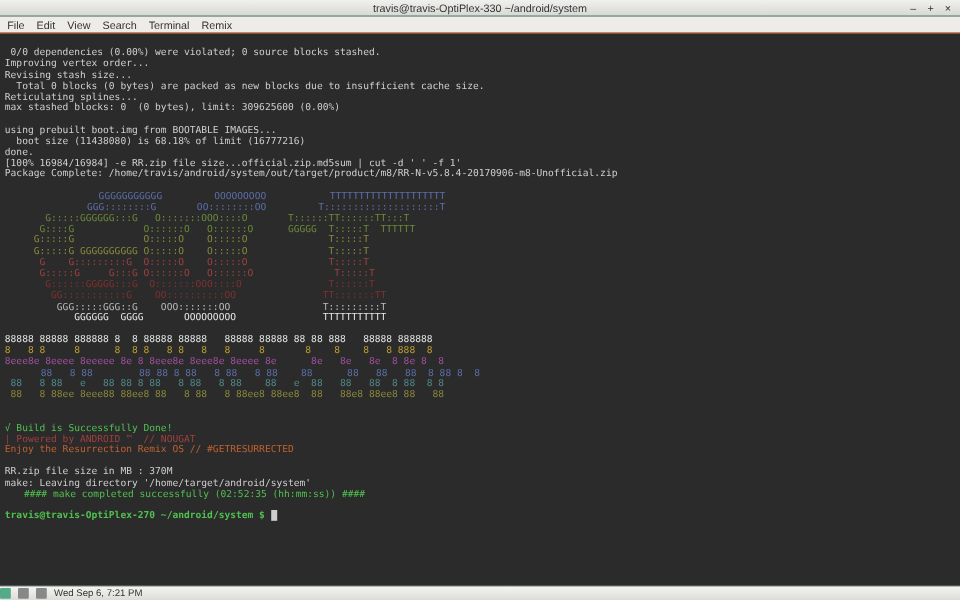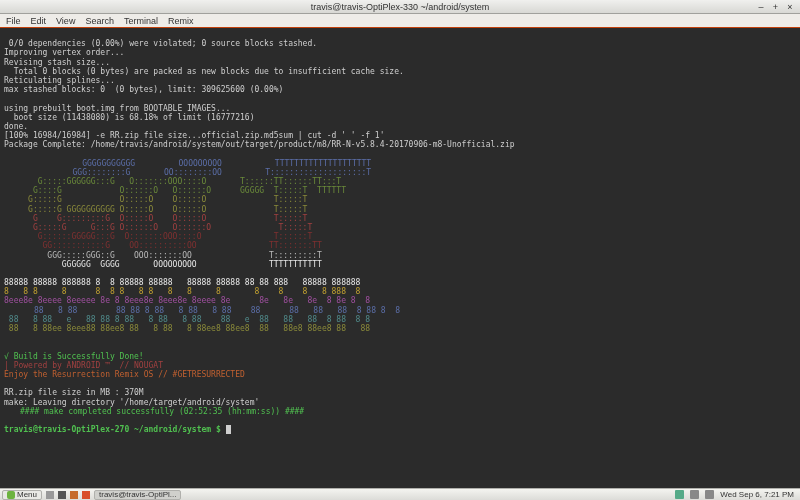--- a/index.html
+++ b/index.html
@@ -173,32 +173,19 @@
 <span class="line">RR.zip file size in MB : 370M</span>
 <span class="line">make: Leaving directory '/home/target/android/system'</span>
 <span class="line c-lime">#### make completed successfully (02:52:35 (hh:mm:ss)) ####</span>
 
 <span class="line"><span class="c-boldgreen">travis@travis-OptiPlex-270</span><span class="c-boldgreen"> ~/android/system $ </span><span class="cursor"></span></span>
   </div>
 
 </div>
 
 <div class="taskbar">
-  <div class="task-left">
-    <div class="menu-btn">
-      <span class="mint-logo"></span>
-      <span>Menu</span>
-    </div>
-    <span class="icon-sq"></span>
-    <span class="icon-sq" style="background:#555"></span>
-    <span class="icon-sq" style="background:#c66b2c"></span>
-    <span class="icon-sq" style="background:#d94f2a"></span>
-    <div class="task-app">
-      <span>travis@travis-OptiPl...</span>
-    </div>
-  </div>
   <div class="task-right">
     <span class="tray-icon" style="background:#5a8"></span>
     <span class="tray-icon"></span>
     <span class="tray-icon"></span>
     <span>Wed Sep 6,  7:21 PM</span>
   </div>
 </div>
 
 </body></html>

